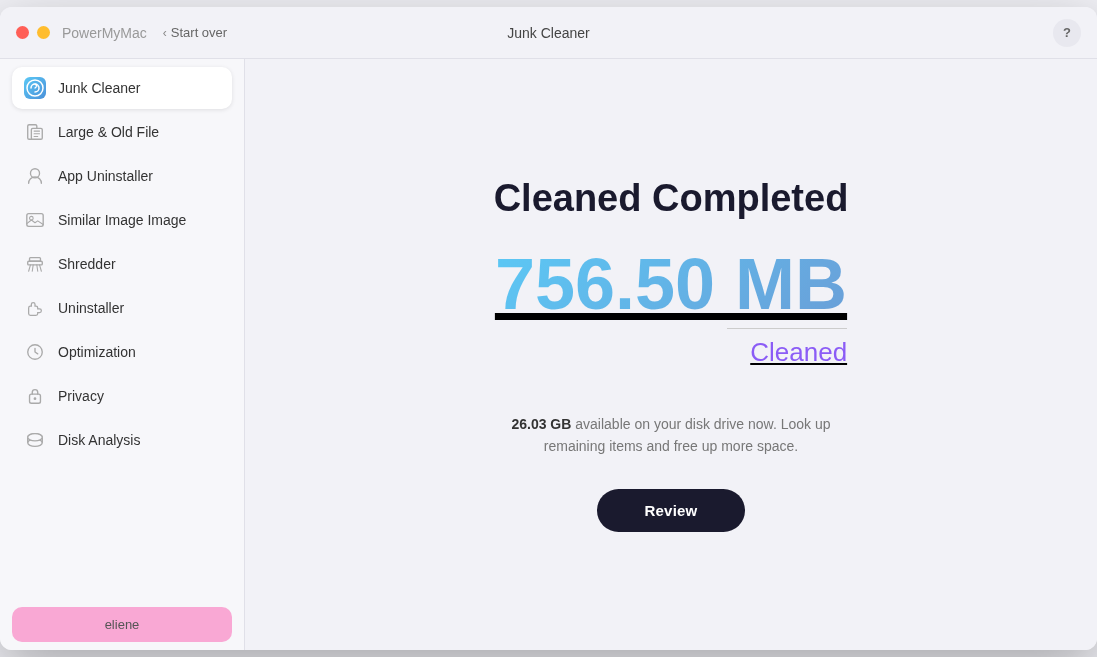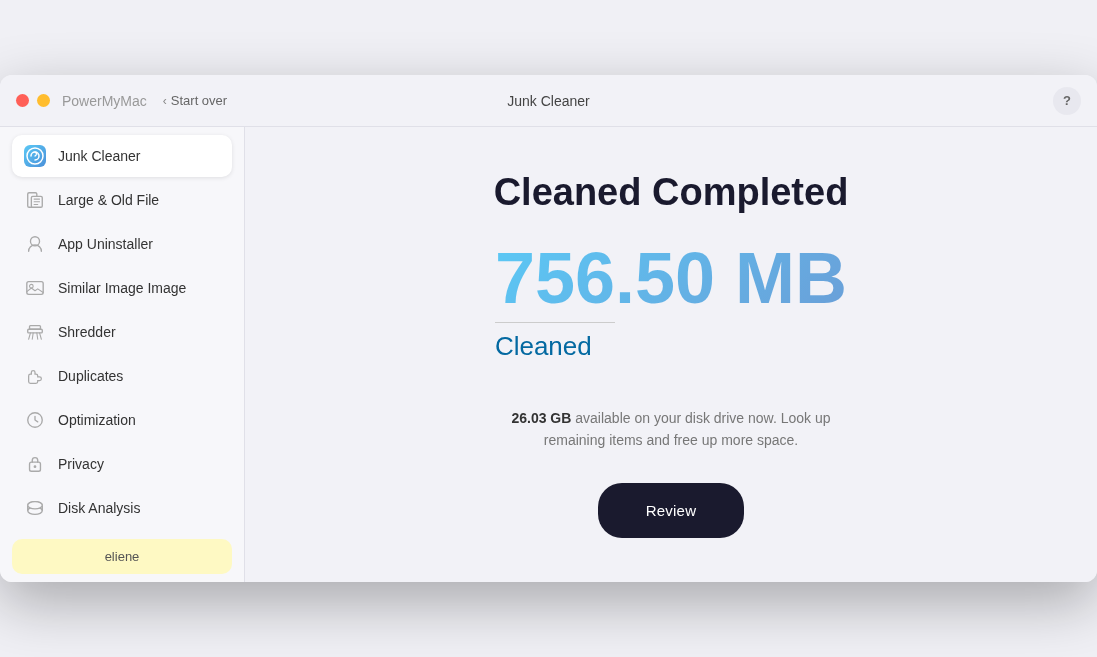--- a/index.html
+++ b/index.html
@@ -10,21 +10,21 @@
       background: #f0f0f5;
       font-family: -apple-system, BlinkMacSystemFont, 'Segoe UI', sans-serif;
       display: flex;
       align-items: center;
       justify-content: center;
       overflow: hidden;
     }
 
     .app-window {
       width: 1097px;
-      height: 507px;
+      height: 643px;
       background: #f2f2f7;
       border-radius: 12px;
       display: flex;
       flex-direction: column;
       overflow: hidden;
       box-shadow: 0 20px 60px rgba(0,0,0,0.3);
     }
 
     
     .title-bar {
@@ -164,21 +164,21 @@
       border-radius: 6px;
       display: flex;
       align-items: center;
       justify-content: center;
       color: white;
       font-size: 11px;
     }
 
     .sidebar-user {
       padding: 10px 12px;
-      background: #fef9c3;
+      background: #f9a8d4;
       border-radius: 10px;
       text-align: center;
       font-size: 13px;
       color: #555;
       font-weight: 500;
       cursor: pointer;
       margin-top: 8px;
     }
 
     
@@ -196,22 +196,23 @@
       font-size: 38px;
       font-weight: 800;
       color: #1a1a2e;
       margin-bottom: 28px;
       text-align: center;
     }
 
     .amount-container {
       display: flex;
       flex-direction: column;
-      align-items: flex-start;
+      align-items: flex-end;
       margin-bottom: 21px;
+      text-decoration: underline;
     }
 
     .amount-value {
       font-size: 72px;
       font-weight: 800;
       background: linear-gradient(135deg, #5bc8f5, #6a9fd8);
       -webkit-background-clip: text;
       -webkit-text-fill-color: transparent;
       background-clip: text;
       line-height: 1;
@@ -219,21 +220,21 @@
 
     .amount-divider {
       width: 120px;
       height: 1px;
       background: #ccc;
       margin: 8px 0;
     }
 
     .amount-label {
       font-size: 26px;
-      color: #0369a1;
+      color: #8b5cf6;
       font-weight: 400;
     }
 
     .disk-info {
       text-align: center;
       margin: 24px 0 32px;
       font-size: 14px;
       color: #777;
       line-height: 1.6;
       max-width: 360px;
@@ -242,23 +243,23 @@
     .disk-info strong {
       color: #333;
       font-weight: 700;
     }
 
     .review-btn {
       background: #1a1a2e;
       color: white;
       border: none;
       border-radius: 24px;
-      padding: 19px 48px;
+      padding: 13px 48px;
       font-size: 15px;
-      font-weight: 400;
+      font-weight: 700;
       cursor: pointer;
       font-family: inherit;
       letter-spacing: 0.2px;
     }
 
     
     .icon svg {
       width: 20px;
       height: 20px;
     }
@@ -345,21 +346,21 @@
           </div>
           <span>Shredder</span>
         </div>
 
         <div class="sidebar-item">
           <div class="icon">
             <svg viewBox="0 0 22 22" fill="none">
               <path d="M4 11c0-1.1.9-2 2-2h1V7a2 2 0 0 1 4 0v2h1a2 2 0 0 1 2 2v1h2a2 2 0 0 1 0 4h-2v1a2 2 0 0 1-2 2H6a2 2 0 0 1-2-2v-5z" stroke="#aaa" stroke-width="1.4"></path>
             </svg>
           </div>
-          <span>Duplicates</span>
+          <span>Uninstaller</span>
         </div>
 
         <div class="sidebar-item">
           <div class="icon">
             <svg viewBox="0 0 22 22" fill="none">
               <circle cx="11" cy="11" r="8" stroke="#aaa" stroke-width="1.5"></circle>
               <path d="M11 7v4l3 2" stroke="#aaa" stroke-width="1.5" stroke-linecap="round" stroke-linejoin="round"></path>
             </svg>
           </div>
           <span>Optimization</span>

